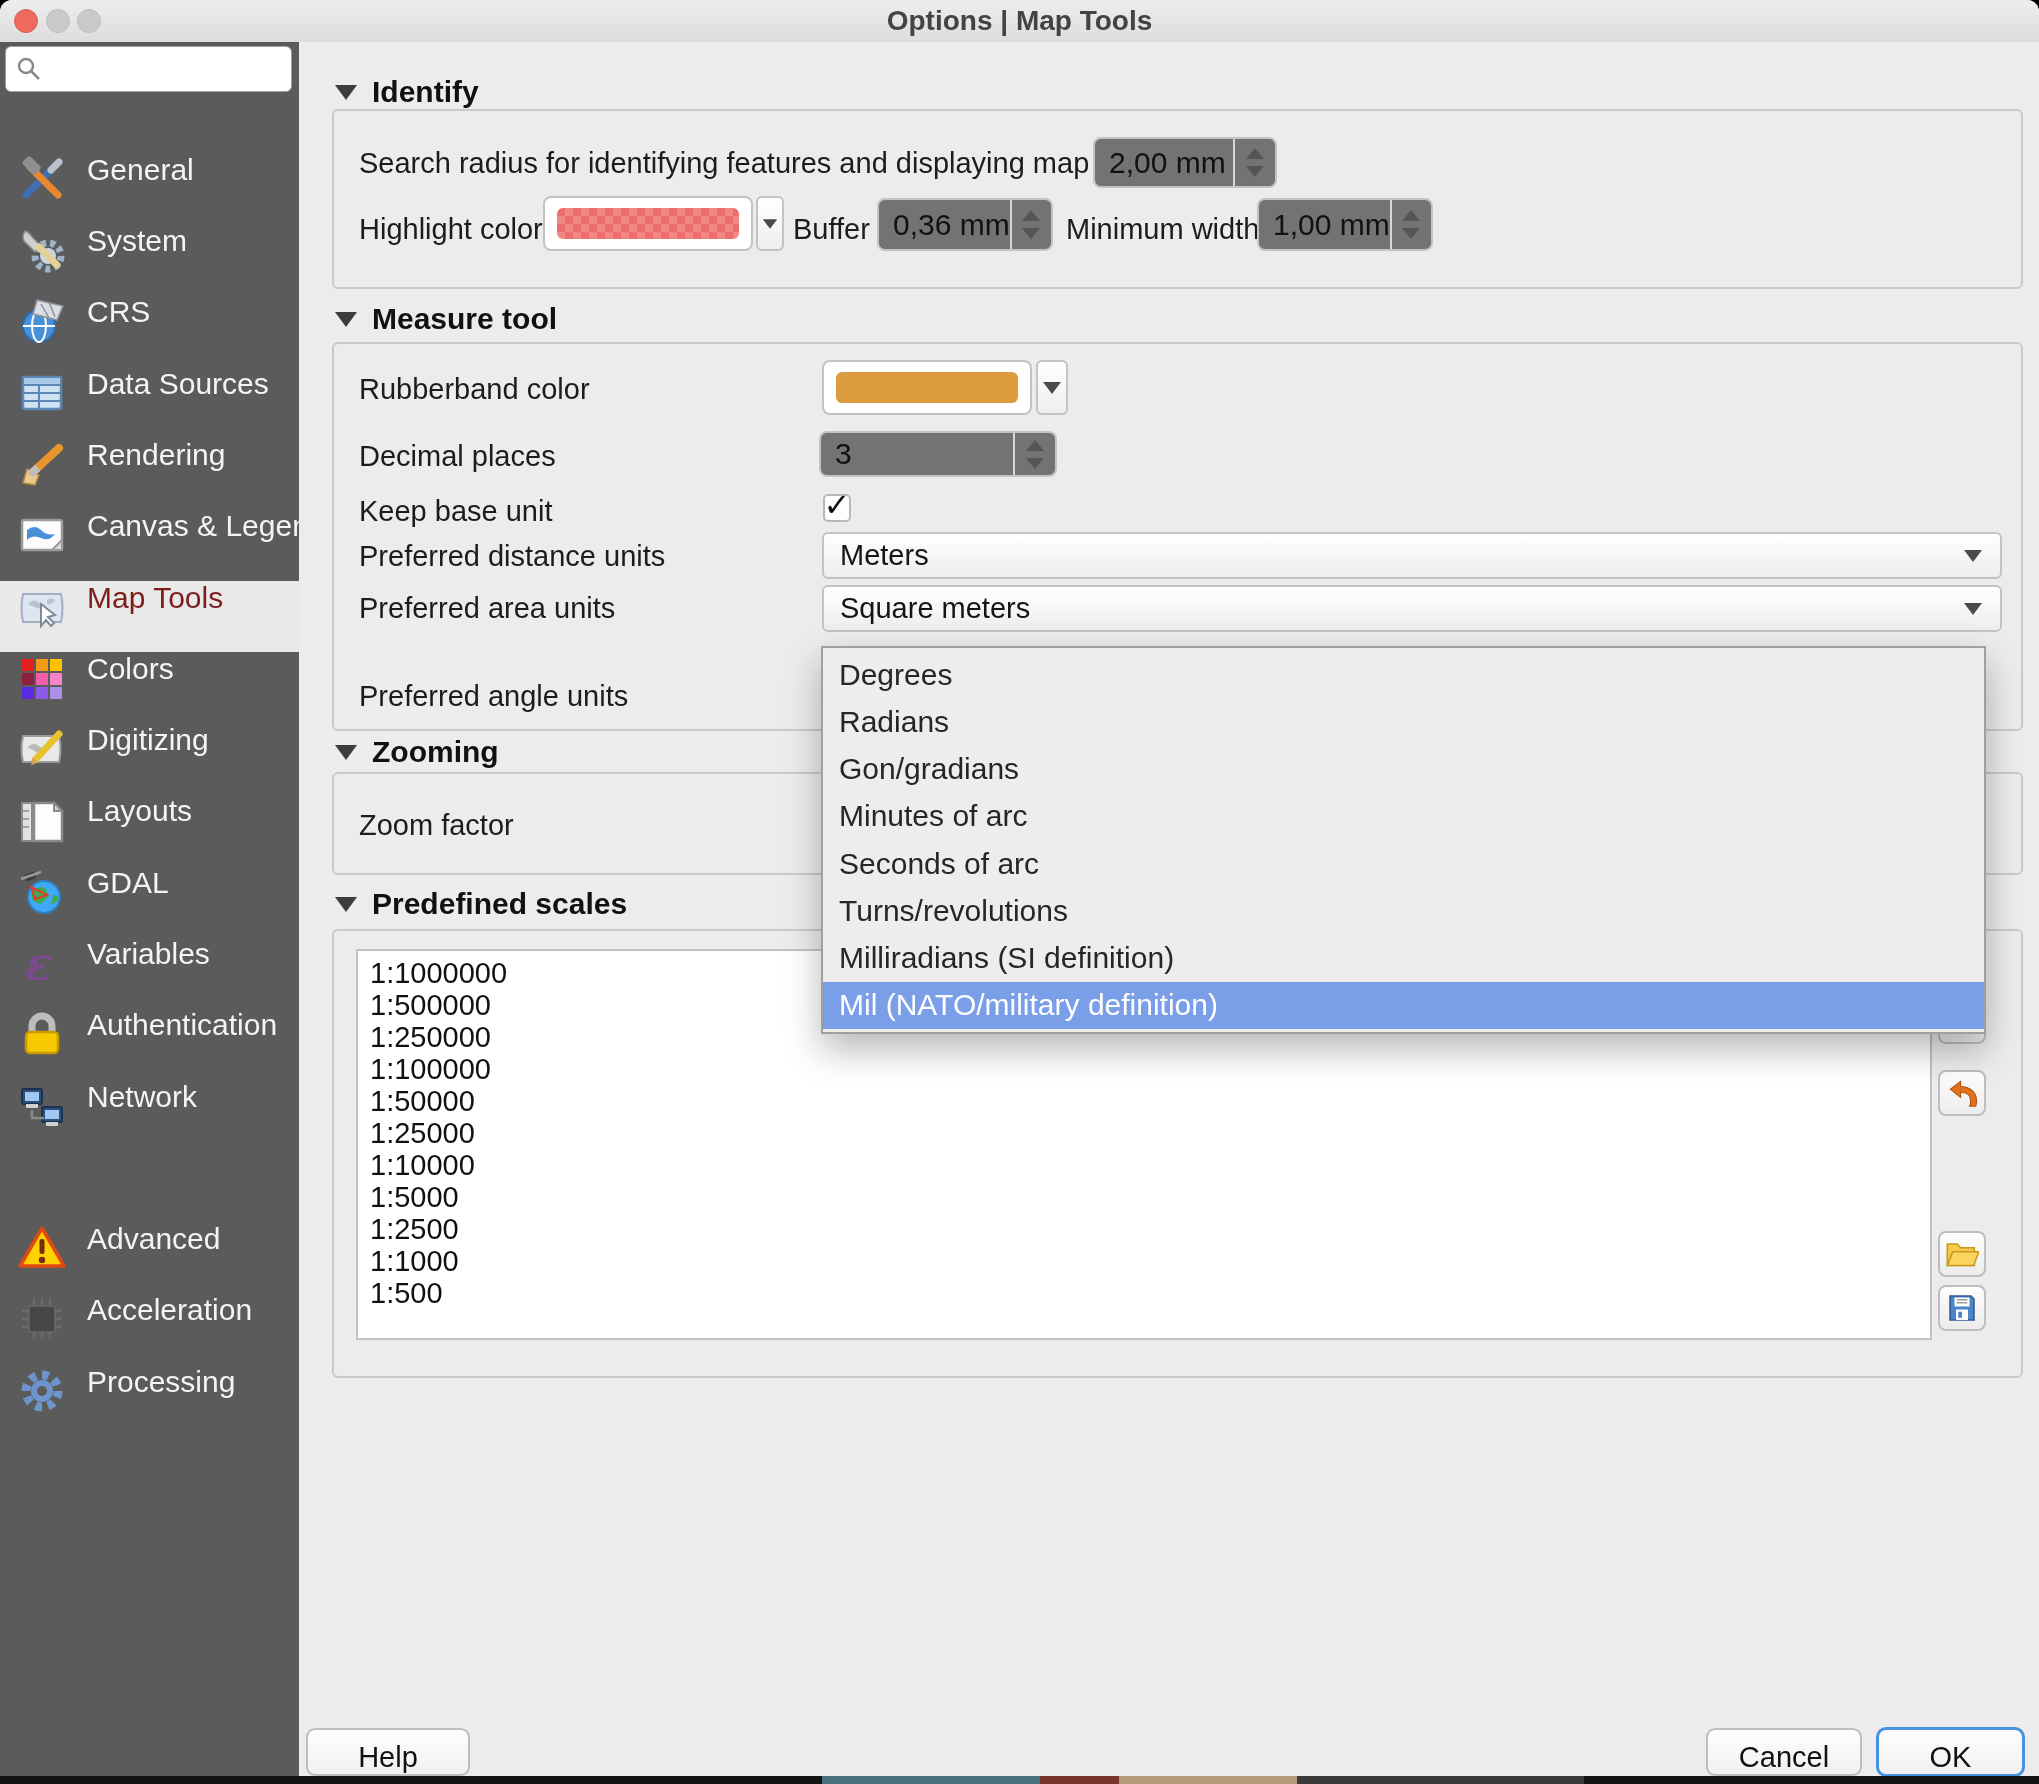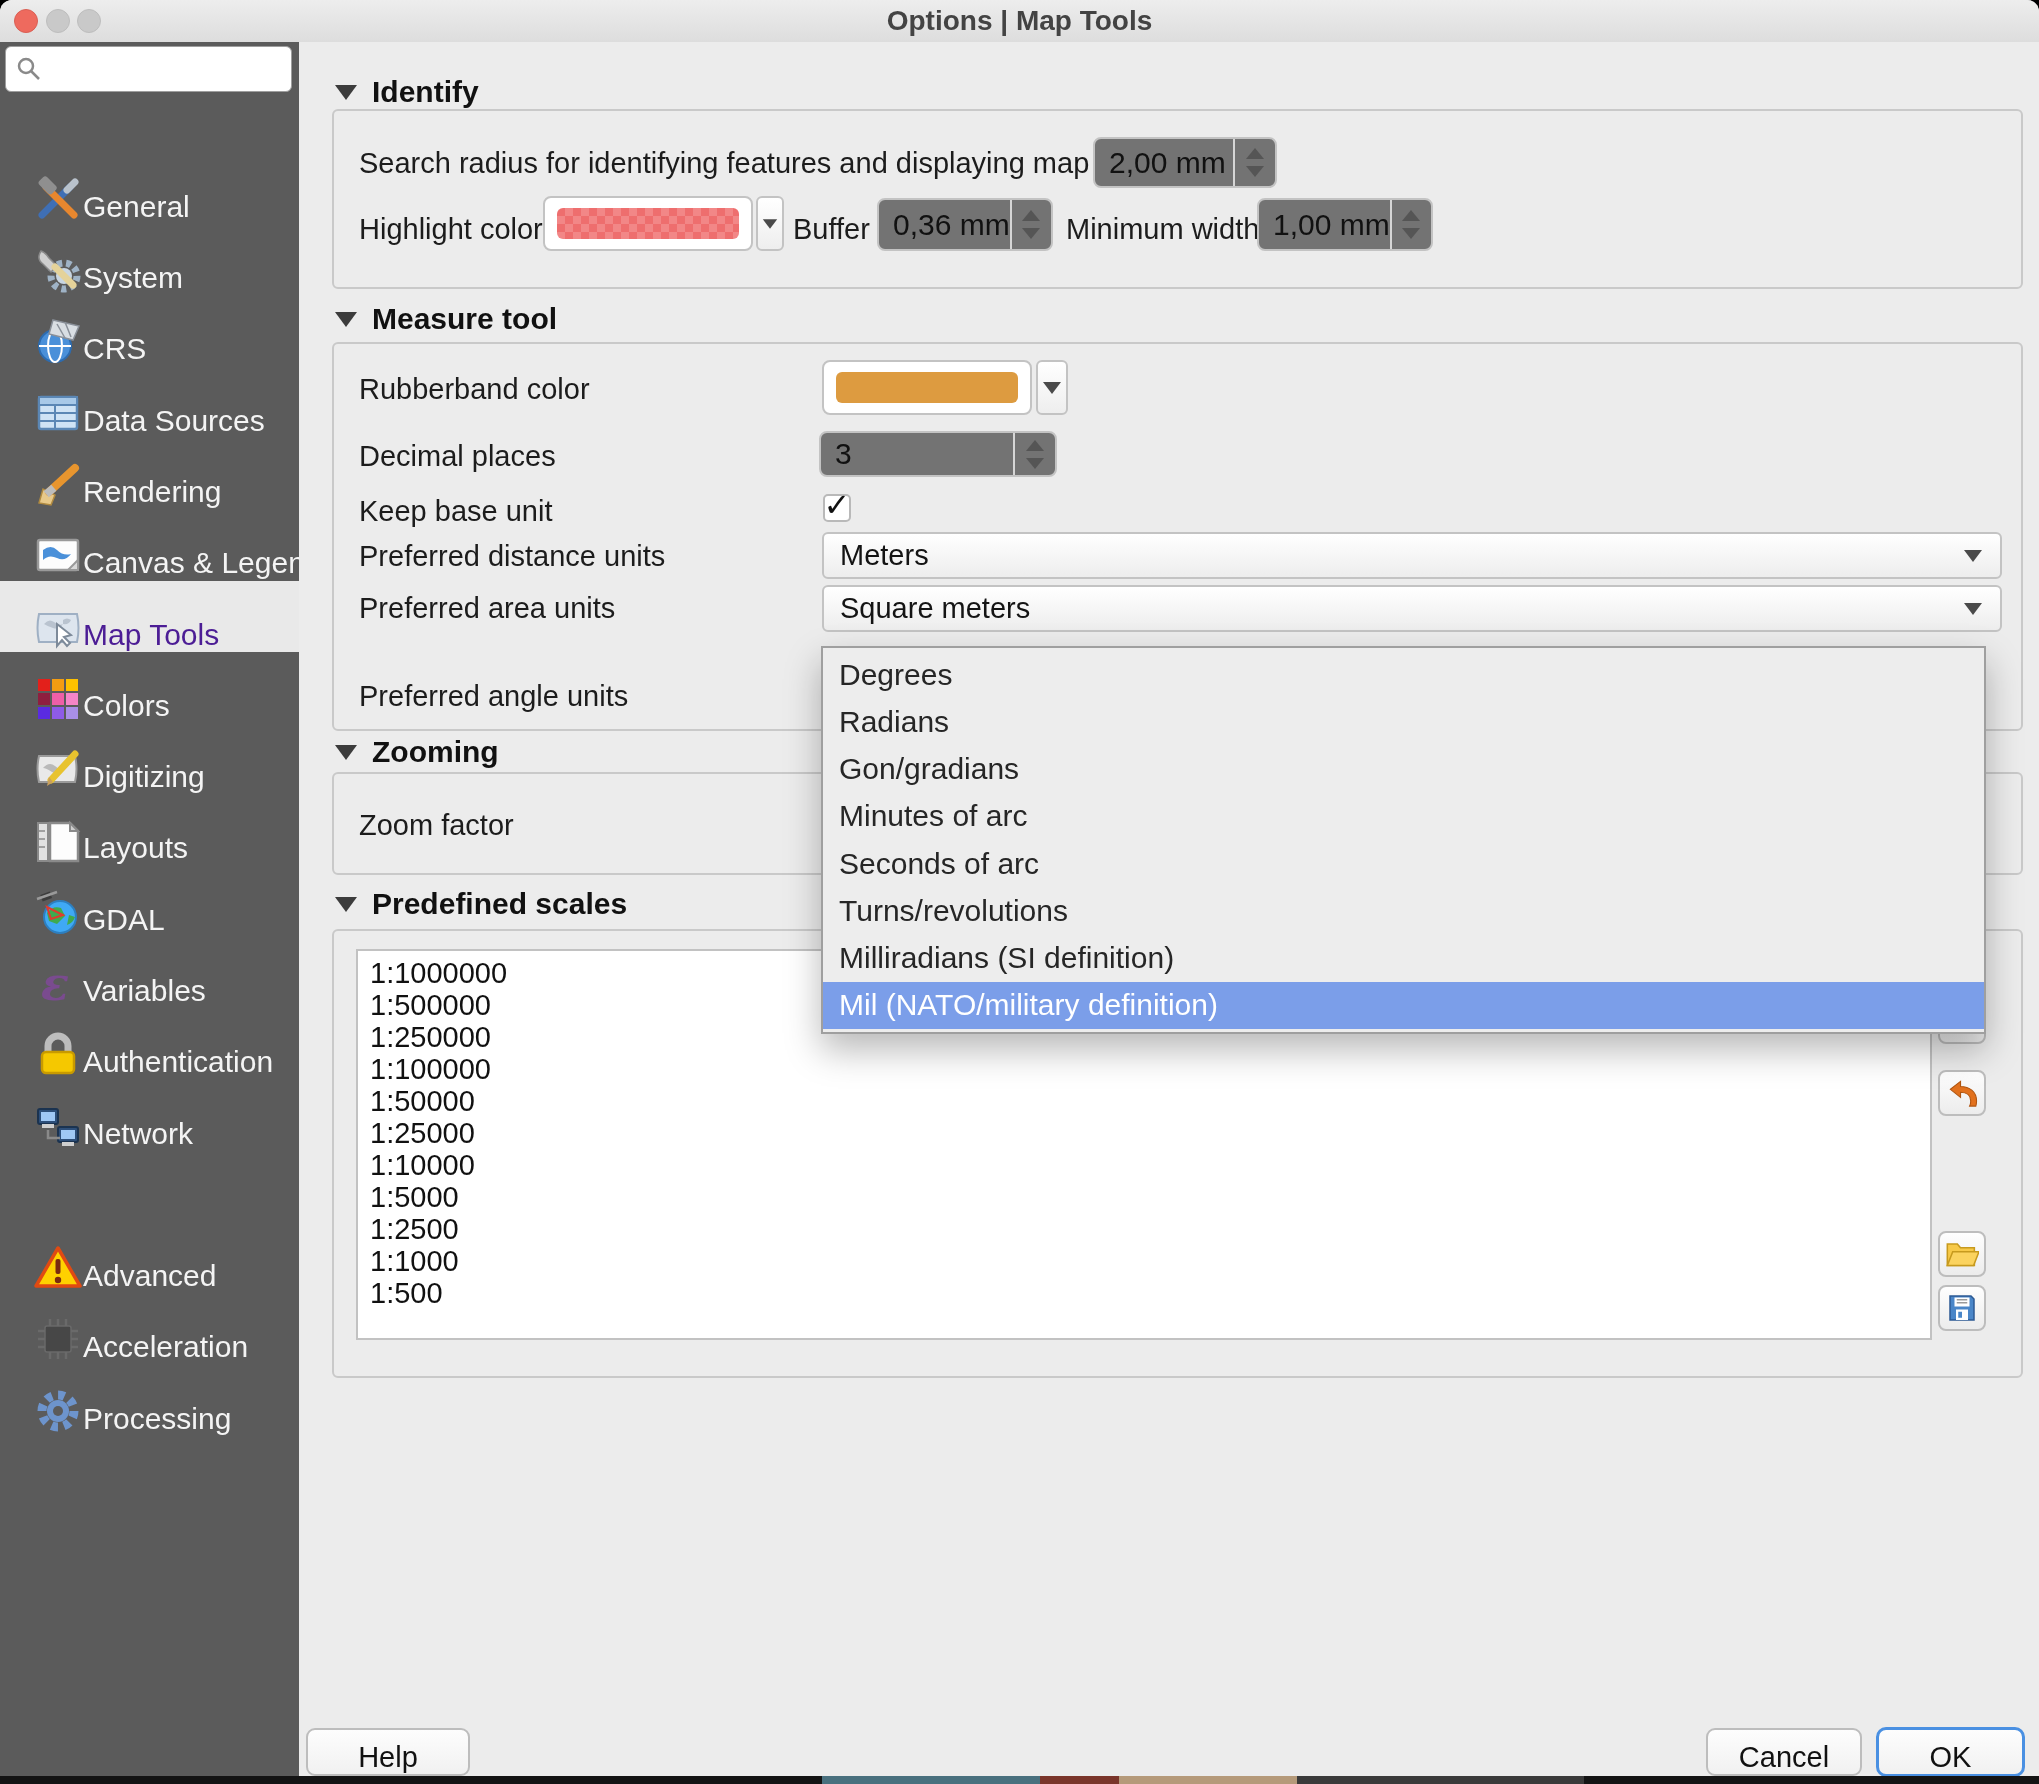--- a/index.html
+++ b/index.html
@@ -10,23 +10,23 @@
   
   .titlebar{left:0;top:0;width:2039px;height:42px;
             background:linear-gradient(#ededed,#dddddd);border-bottom:2px solid #b5b5b5;}
   .tl{width:22px;height:22px;border-radius:50%;top:9px;}
   .tl.red{background:#ee6a5e;border:1px solid #d95f54;}
   .tl.gray{background:#c9c9c9;border:1px solid #bdbdbd;}
   .title{top:5px;left:50%;transform:translateX(-50%);font-size:28px;font-weight:600;color:#434343;white-space:nowrap;}
   
   .sidebar{left:0;top:42px;width:299px;height:1735px;background:#5b5b5b;}
   .search{left:5px;top:4px;width:285px;height:44px;background:#fff;border:1px solid #9e9e9e;border-radius:6px;}
-  .side-item{left:0;width:299px;height:71px;display:flex;align-items:flex-end;padding-left:32px;box-sizing:border-box;
+  .side-item{left:0;width:299px;height:71px;display:flex;align-items:flex-start;gap:20px;padding-left:16px;box-sizing:border-box;
              color:#f4f4f4;font-size:30px;white-space:nowrap;}
-  .side-item.selected{background:#e9e9e9;color:#4c1d95;}
+  .side-item.selected{background:#e9e9e9;color:#7f1d1d;}
   .side-ico{width:51px;height:51px;flex:0 0 51px;display:flex;align-items:center;justify-content:center;}
   
   .content{left:299px;top:42px;width:1740px;height:1742px;background:#ececec;}
   .hdr{font-weight:bold;font-size:30px;color:#111;white-space:nowrap;}
   .tri{width:0;height:0;border-left:11px solid transparent;border-right:11px solid transparent;border-top:15px solid #3c3c3c;}
   .groupbox{border:2px solid #c9c9c9;border-radius:6px;box-sizing:border-box;}
   .label{font-size:29px;color:#1c1c1c;white-space:nowrap;}
   .spin{background:#737373;border:2px solid #c3c3c3;border-radius:8px;box-sizing:border-box;display:flex;align-items:center;}
   .spin .val{flex:1;font-size:30px;color:#111;padding-left:14px;white-space:nowrap;}
   .spin .arrows{width:40px;align-self:stretch;border-left:2px solid #d6d6d6;display:flex;flex-direction:column;align-items:center;justify-content:center;gap:7px;}

